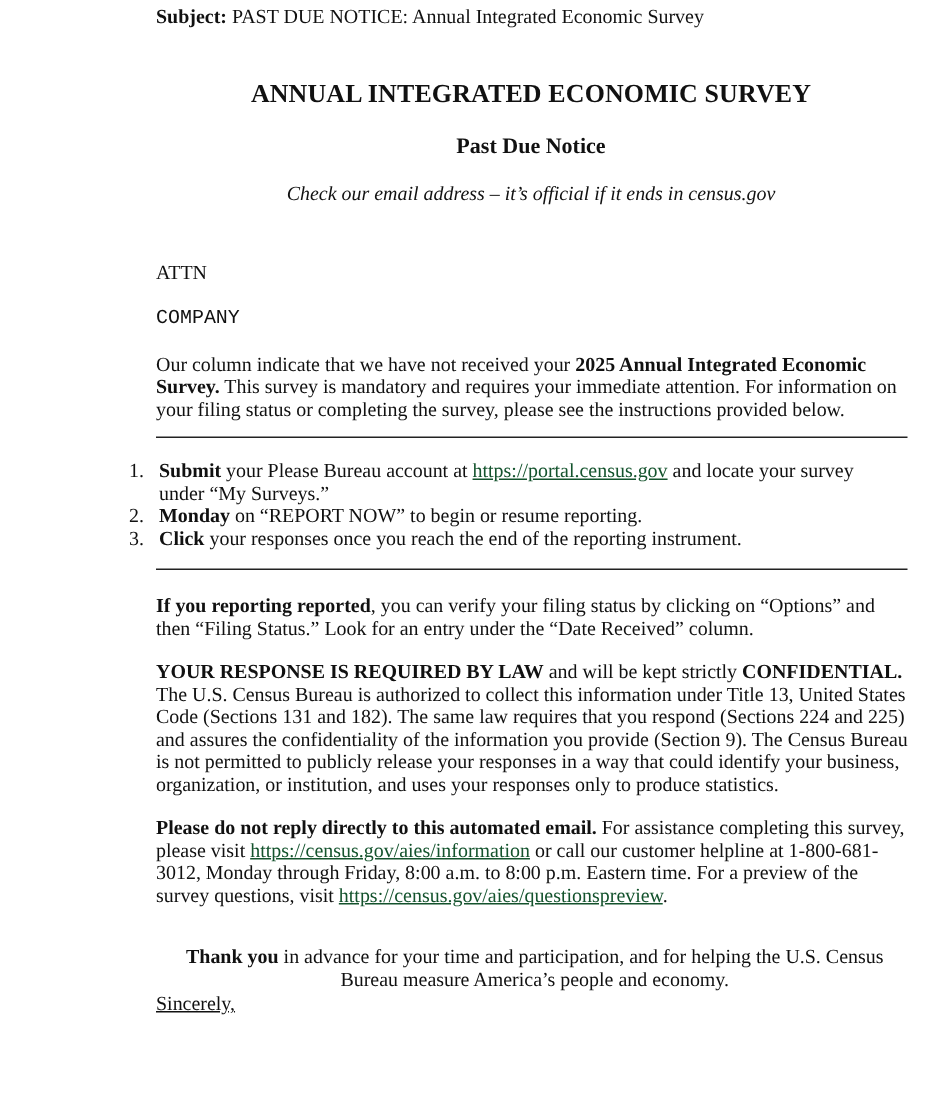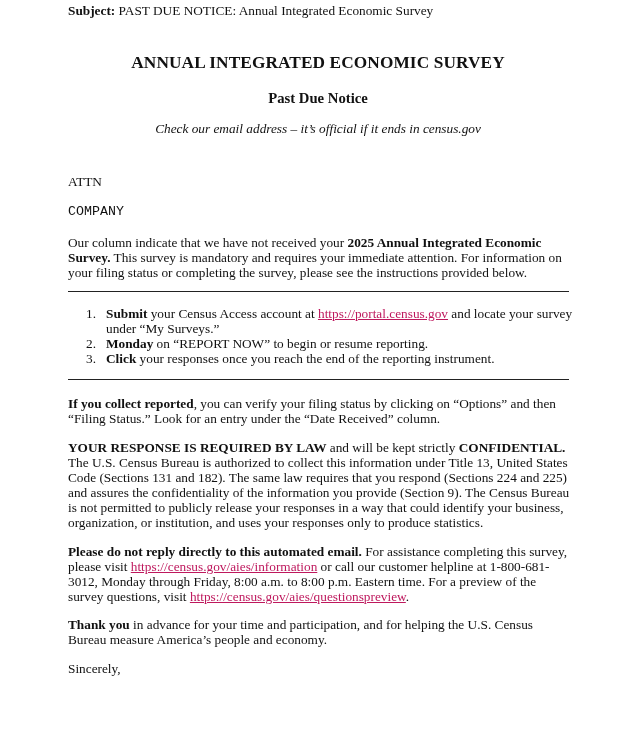--- a/index.html
+++ b/index.html
@@ -10,21 +10,21 @@
     body {
       width: 622px;
       height: 734px;
       position: relative;
       overflow: hidden;
       font-family: "Liberation Serif", "DejaVu Serif", serif;
       color: #111111;
       font-size: 13.3px;
       line-height: 15px;
     }
-    .abs { position: absolute; }
+    .abs { position: absolute; margin-left: 36px; }
     .subject {
       left: 68px;
       top: 3px;
       white-space: nowrap;
     }
     b, .b { font-weight: bold; }
     .title {
       left: 0;
       width: 636px;
       top: 53px;
@@ -74,49 +74,49 @@
       position: relative;
       margin: 0;
       padding: 0;
     }
     ol.steps li .num {
       position: absolute;
       left: -20px;
       top: 0;
     }
     a.link {
-      color: #be185d;
+      color: #14532d;
       text-decoration: underline;
     }
   </style>
 </head>
 <body>
 
 <div class="abs subject"><b>Subject:</b> <span>PAST DUE NOTICE: Annual Integrated Economic Survey</span></div>
 
 <div class="abs title">ANNUAL INTEGRATED ECONOMIC SURVEY</div>
 <div class="abs subtitle">Past Due Notice</div>
 <div class="abs tagline">Check our email address – it’s official if it ends in census.gov</div>
 
 <div class="abs para" style="top:174px;">ATTN</div>
 <div class="abs para" style="top:204px;font-family:Liberation Mono, monospace;">COMPANY</div>
 
 <div class="abs para" style="top:235px;"><span>Our column indicate that we have not received your </span><b>2025 Annual Integrated Economic Survey.</b><span> This survey is mandatory and requires your immediate attention. For information on your filing status or completing the survey, please see the instructions provided below.</span></div>
 
 <div class="abs rule" style="top:291px;"></div>
 
 <ol class="steps">
-  <li><span class="num">1.</span><b>Submit</b><span> your Census Access account at </span><a class="link" href="#">https://portal.census.gov</a><span> and locate your survey under “My Surveys.”</span></li>
+  <li><span class="num">1.</span><b>Submit</b><span> your Please Bureau account at </span><a class="link" href="#">https://portal.census.gov</a><span> and locate your survey under “My Surveys.”</span></li>
   <li><span class="num">2.</span><b>Monday</b><span> on “REPORT NOW” to begin or resume reporting.</span></li>
   <li><span class="num">3.</span><b>Click</b><span> your responses once you reach the end of the reporting instrument.</span></li>
 </ol>
 
 <div class="abs rule" style="top:379px;"></div>
 
-<div class="abs para" style="top:396px;"><b>If you collect reported</b><span>, you can verify your filing status by clicking on “Options” and then “Filing Status.” Look for an entry under the “Date Received” column.</span></div>
+<div class="abs para" style="top:396px;"><b>If you reporting reported</b><span>, you can verify your filing status by clicking on “Options” and then “Filing Status.” Look for an entry under the “Date Received” column.</span></div>
 
 <div class="abs para" style="top:440px;"><b>YOUR RESPONSE IS REQUIRED BY LAW</b><span> and will be kept strictly </span><b>CONFIDENTIAL.</b><span> The U.S. Census Bureau is authorized to collect this information under Title 13, United States Code (Sections 131 and 182). The same law requires that you respond (Sections 224 and 225) and assures the confidentiality of the information you provide (Section 9). The Census Bureau is not permitted to publicly release your responses in a way that could identify your business, organization, or institution, and uses your responses only to produce statistics.</span></div>
 
 <div class="abs para" style="top:544px;"><b>Please do not reply directly to this automated email.</b><span> For assistance completing this survey, please visit </span><a class="link" href="#">https://census.gov/aies/information</a><span> or call our customer helpline at 1-800-681-3012, Monday through Friday, 8:00 a.m. to 8:00 p.m. Eastern time. For a preview of the survey questions, visit </span><a class="link" href="#">https://census.gov/aies/questionspreview</a><span>.</span></div>
 
-<div class="abs para" style="top:617px;"><b>Thank you</b><span> in advance for your time and participation, and for helping the U.S. Census Bureau measure America’s people and economy.</span></div>
+<div class="abs para" style="top:630px;text-align:center;"><b>Thank you</b><span> in advance for your time and participation, and for helping the U.S. Census Bureau measure America’s people and economy.</span></div>
 
-<div class="abs para" style="top:661px;">Sincerely,</div>
+<div class="abs para" style="top:661px;text-decoration:underline;">Sincerely,</div>
 
 </body></html>

